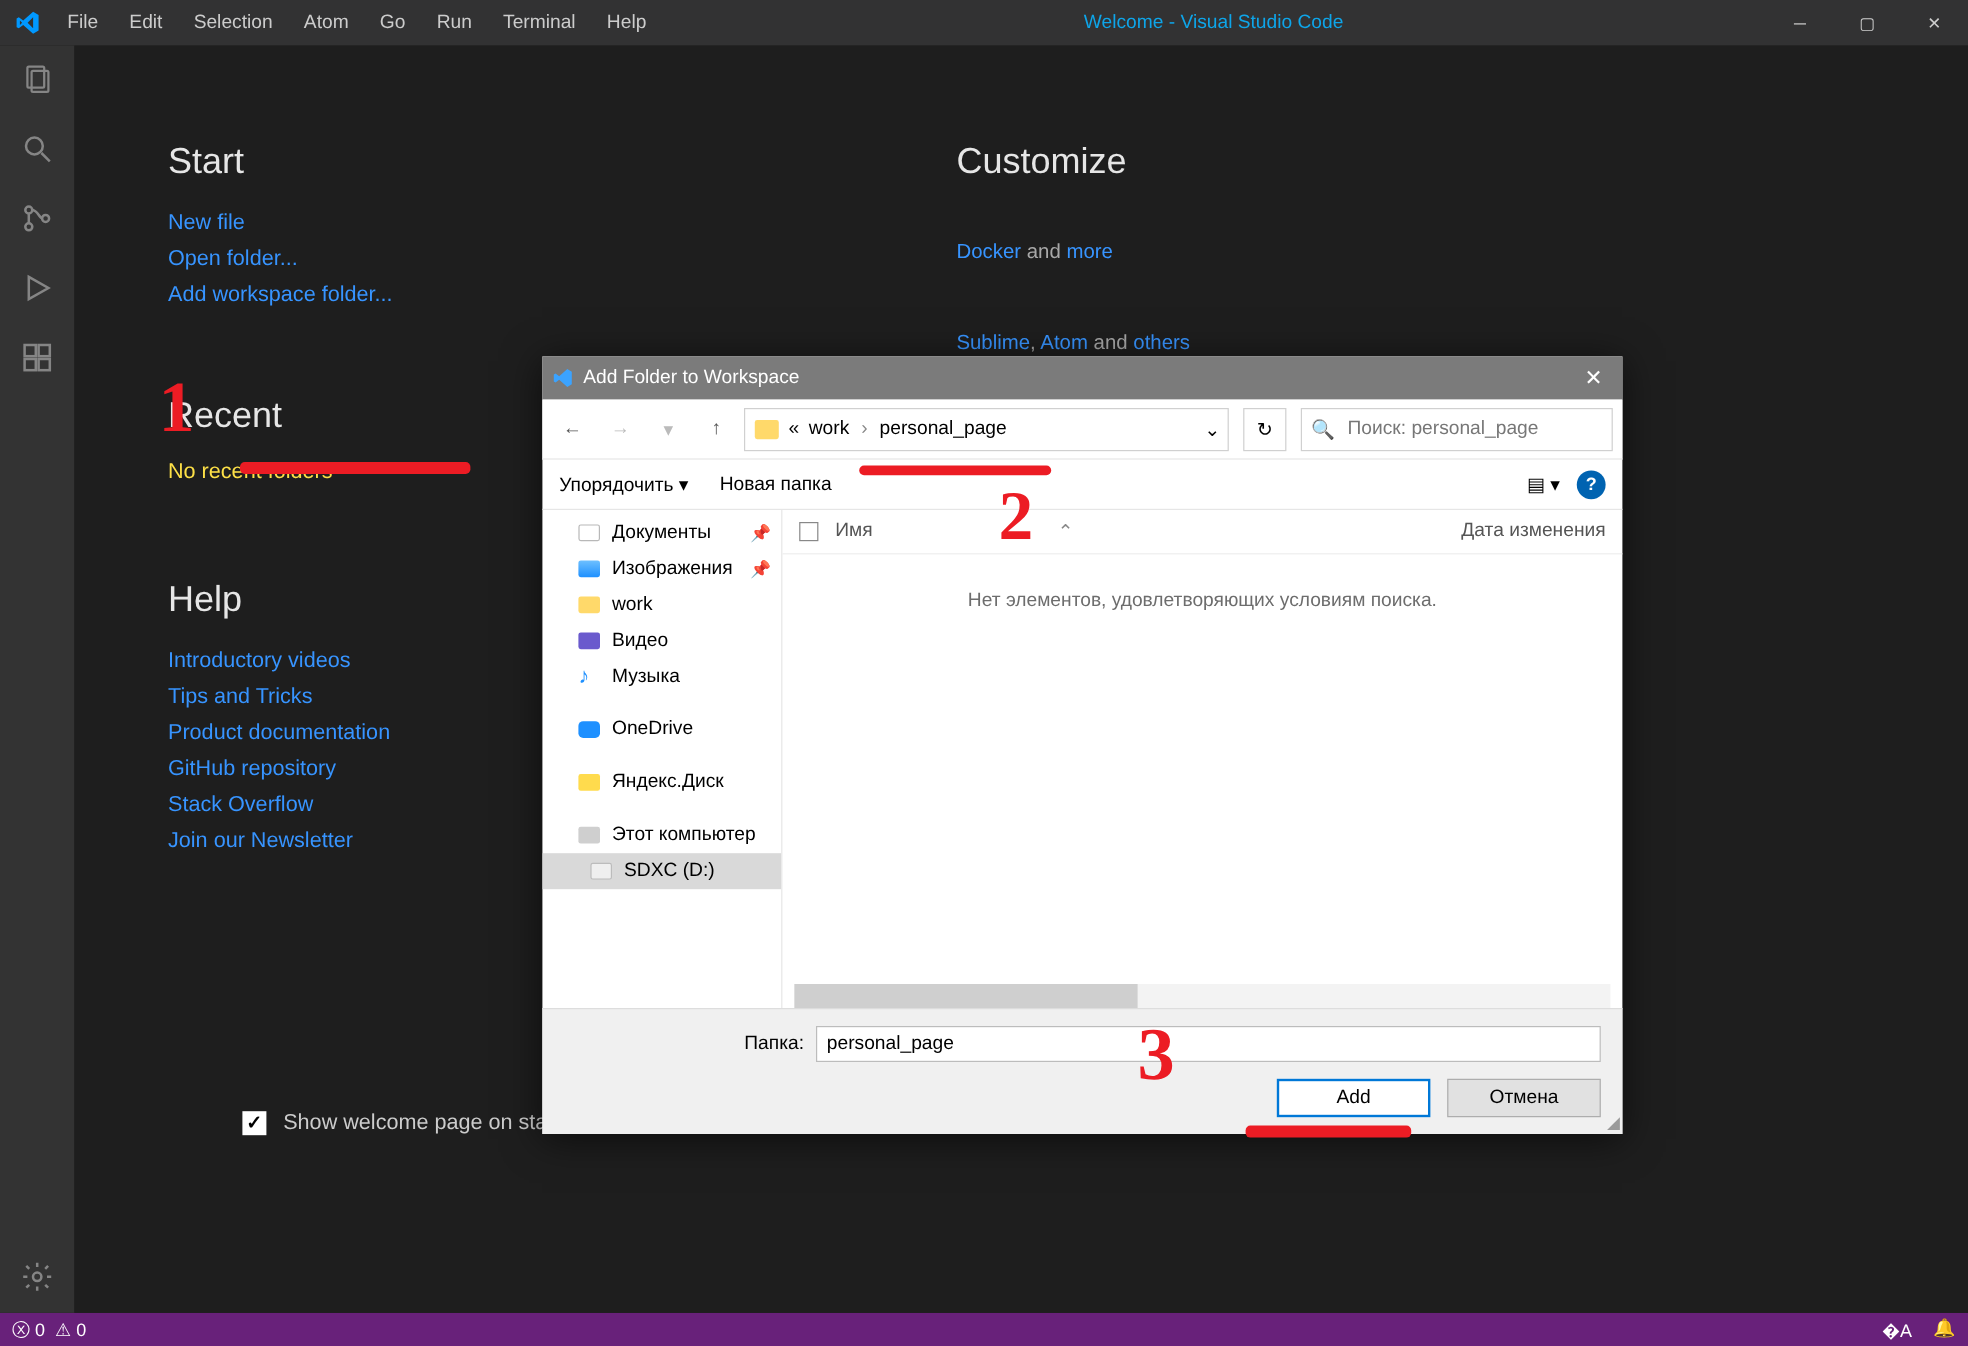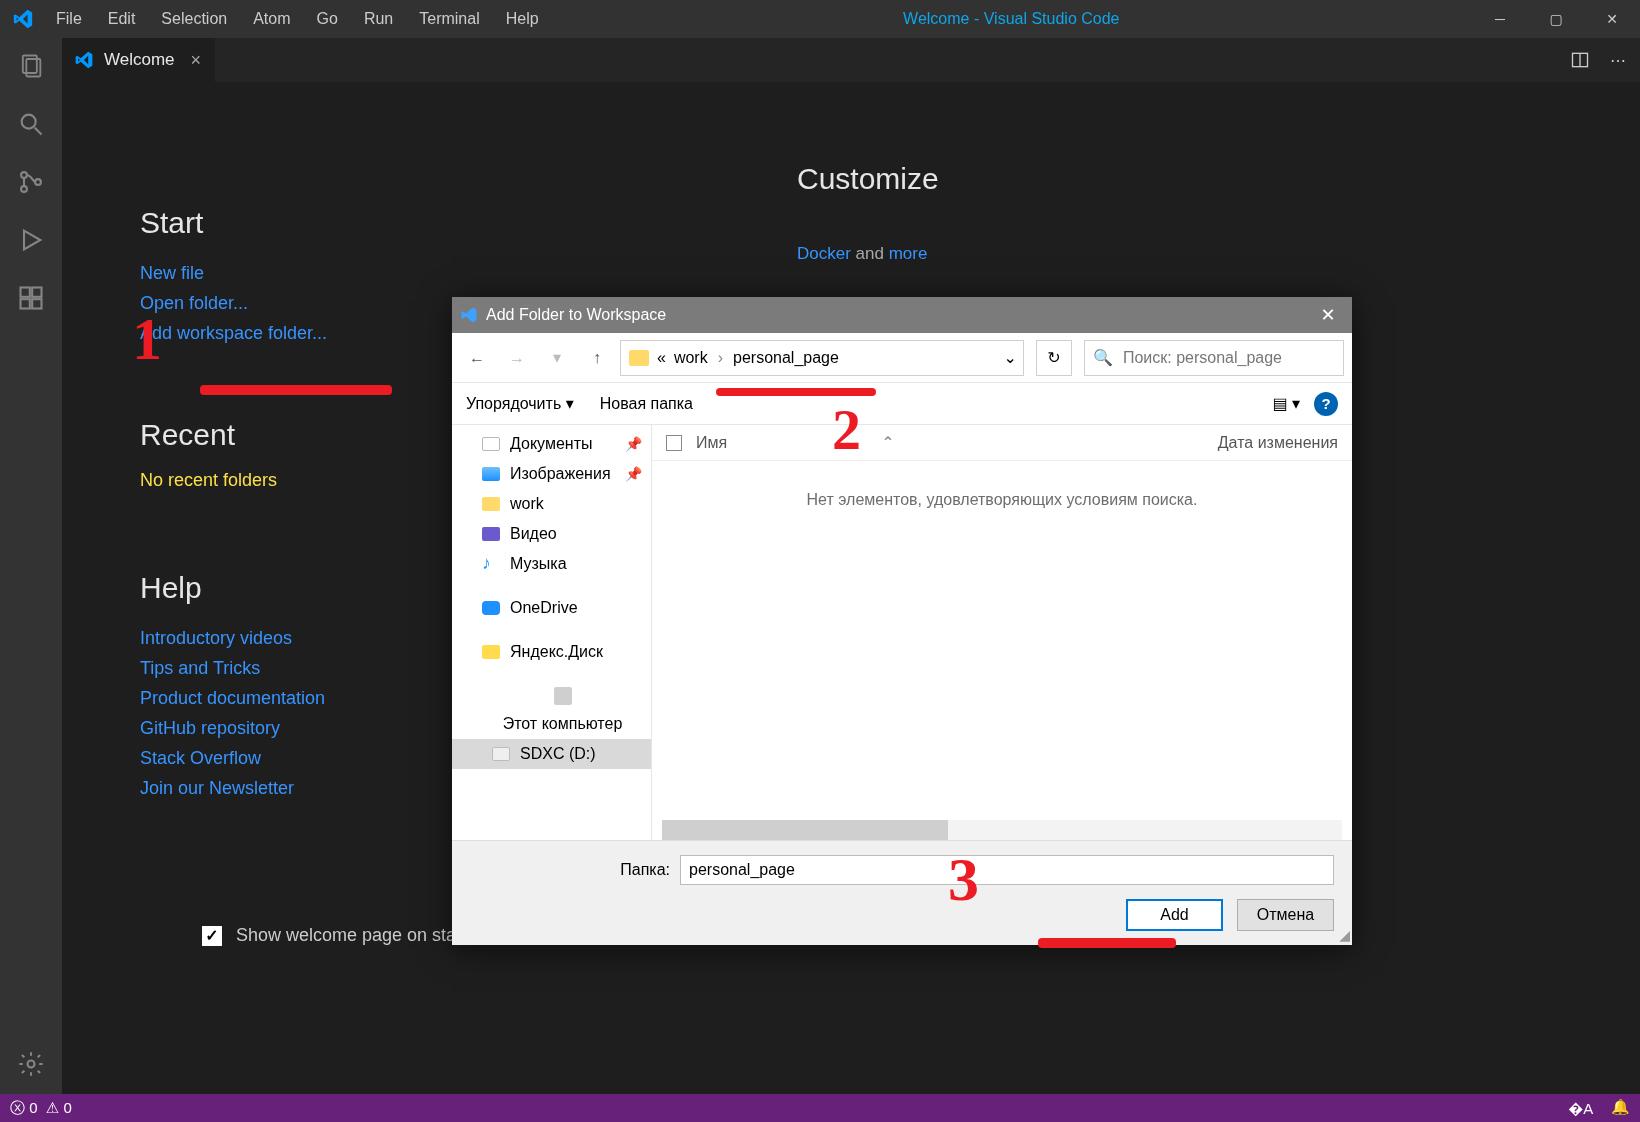--- a/index.html
+++ b/index.html
@@ -16,21 +16,21 @@
 .activity-bar .ab-icon { width: 32px; height: 32px; color: #858585; display:flex; align-items:center; justify-content:center; }
 .activity-bar .ab-bottom { margin-top: auto; margin-bottom: 14px; }
 .editor { flex: 1; background: #1e1e1e; position: relative; display:flex; flex-direction:column; }
 .tab-row { height: 44px; background: #252526; display: flex; align-items: stretch; }
 .tab { display: flex; align-items: center; background: #1e1e1e; padding: 0 14px 0 12px; gap: 10px; color: #e8e8e8; font-size: 17px; }
 .tab .vs-logo-sm { width: 20px; height: 20px; }
 .tab .close-x { color: #aaa; font-size: 18px; margin-left: 6px; }
 .tab-actions { margin-left: auto; display: flex; align-items: center; gap: 20px; padding-right: 14px; color: #ccc; }
 .welcome-content { flex:1; overflow:hidden; padding: 80px 0 0 0; display:flex; }
 .welcome-col { padding: 0 40px; }
-.welcome-col.left { width: 715px; padding-left: 78px; margin-top: 44px; }
+.welcome-col.left { width: 715px; padding-left: 78px; }
 .welcome-col.right { flex:1; padding-left: 20px; }
 h2.section { font-weight: 300; font-size: 30px; color: #e6e6e6; margin-bottom: 18px; }
 .link-list a, .links a { color: #3794ff; font-size: 18px; text-decoration: none; display:block; line-height: 30px; }
 .muted { color: #fde047; font-size: 18px; }
 .section-block { margin-bottom: 60px; }
 .customize-item { margin-bottom: 56px; }
 .customize-item .ci-title { color: #e6e6e6; font-size: 18px; margin-bottom: 8px; }
 .customize-item .ci-desc { color: #a8a8a8; font-size: 17px; }
 .inline-link { color:#3794ff; }
 .startup-row { position:absolute; left: 140px; bottom: 148px; display:flex; align-items:center; gap:14px; font-size:18px; color:#ccc; }
@@ -78,21 +78,21 @@
 .file-header .hdr-chk { width:16px; height:16px; border:1px solid #888; }
 .file-header .col-date { margin-left:auto; }
 .empty-msg { text-align:center; color:#6d6d6d; padding:30px 0; font-size:16px; }
 .hscroll { height:20px; margin:0 10px; background:#f3f3f3; position:relative; }
 .hscroll .thumb { position:absolute; left:0; top:0; height:100%; width:42%; background:#cfcfcf; }
 .dlg-bottom { background:#f0f0f0; padding:14px 18px; display:flex; flex-direction:column; gap:14px; border-top:1px solid #ddd; }
 .folder-row { display:flex; align-items:center; gap:10px; }
 .folder-row label { width:200px; text-align:right; }
 .folder-row input { flex:1; height:30px; border:1px solid #bcbcbc; padding:0 8px; font-size:16px; }
 .btn-row { display:flex; justify-content:flex-end; gap:14px; }
-.btn { width:97px; height:32px; border:1px solid #adadad; background:#e1e1e1; display:flex; align-items:center; justify-content:center; font-size:16px; }
+.btn { width:128px; height:32px; border:1px solid #adadad; background:#e1e1e1; display:flex; align-items:center; justify-content:center; font-size:16px; }
 .btn.primary { background:#fff; border:2px solid #0078d7; }
 .dlg-resize { position:absolute; right:2px; bottom:2px; color:#9a9a9a; font-size:14px; }
 .underline-red2 { position:absolute; left:654px; top:350px; width:160px; height:8px; background:#ec1c24; border-radius:4px; pointer-events:none; z-index:50;}
 .annot.two { left:770px; top:358px; font-size:58px; z-index:50;}
 .annot.three { left:886px; top:806px; font-size:62px; z-index:50;}
 svg { display:block; }
 .pin { color:#888; font-size:14px; margin-left:auto; }
 </style>
 </head>
 <body>
@@ -157,38 +157,20 @@
       </div>
     <div class="ab-icon ab-bottom">
         <svg width="28" height="28" viewBox="0 0 24 24" fill="none" stroke="currentColor" stroke-width="1.8">
           <circle cx="12" cy="12" r="3"></circle>
           <path d="M12 2v3M12 19v3M4.2 4.2l2.1 2.1M17.7 17.7l2.1 2.1M2 12h3M19 12h3M4.2 19.8l2.1-2.1M17.7 6.3l2.1-2.1"></path>
         </svg>
       </div>
   </div>
 
   <div class="editor">
-    <div class="tab-row">
-      <div class="tab">
-        <svg class="vs-logo-sm" viewBox="0 0 24 24">
-            <path fill="#0098ff" d="M17 2l5 3v14l-5 3-9-8-4 3-2-1V8l2-1 4 3 9-8zM5 10v4l2-2-2-2zm12 7V7l-5 5 5 5z"></path>
-          </svg>
-        <span>Welcome</span>
-        <span class="close-x">×</span>
-      </div>
-      <div class="tab-actions">
-        <span>
-            <svg width="20" height="20" viewBox="0 0 24 24" fill="none" stroke="#ccc" stroke-width="1.6">
-              <rect x="3" y="4" width="18" height="16"></rect>
-              <line x1="12" y1="4" x2="12" y2="20"></line>
-            </svg>
-          </span>
-        <span>⋯</span>
-      </div>
-    </div>
 
     <div class="welcome-content">
       <div class="welcome-col left">
         <div class="section-block">
           <h2 class="section">Start</h2>
           <div class="link-list">
             <a>New file</a>
             <a>Open folder...</a>
             <a>Add workspace folder...</a>
           </div>
@@ -306,21 +288,21 @@
               <span>Музыка</span>
             </div>
           <div class="tree-item" style="margin-top:14px;">
               <span class="tree-ico one"></span>
               <span>OneDrive</span>
             </div>
           <div class="tree-item" style="margin-top:14px;">
               <span class="tree-ico ya"></span>
               <span>Яндекс.Диск</span>
             </div>
-          <div class="tree-item" style="margin-top:14px;flex-direction:column;">
+          <div class="tree-item" style="margin-top:14px;">
               <span class="tree-ico pc"></span>
               <span>Этот компьютер</span>
             </div>
           <div class="tree-item selected">
               <span class="tree-ico sd"></span>
               <span>SDXC (D:)</span>
             </div>
         </div>
         <div class="file-pane">
           <div class="file-header">

